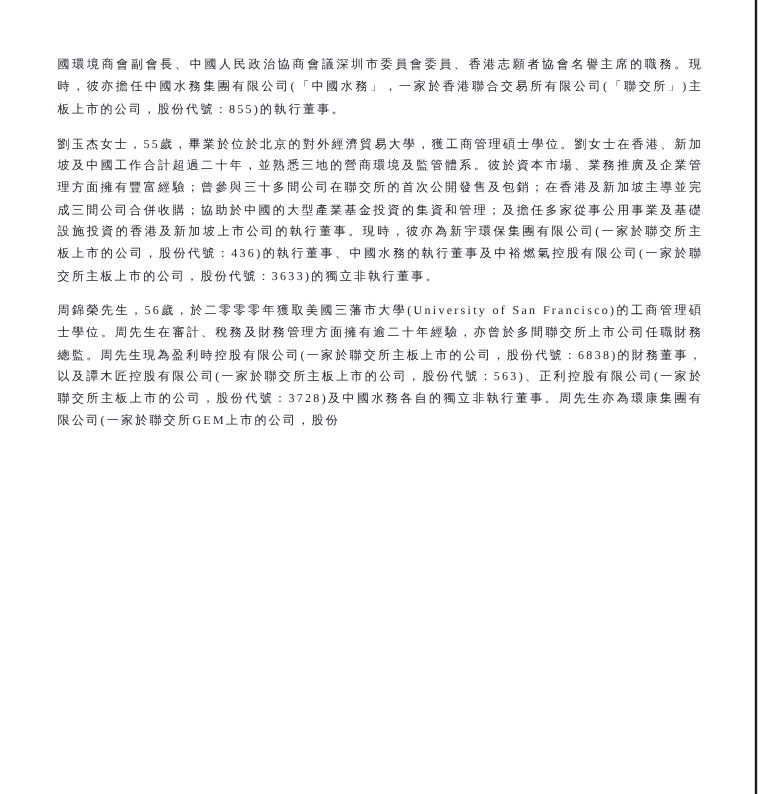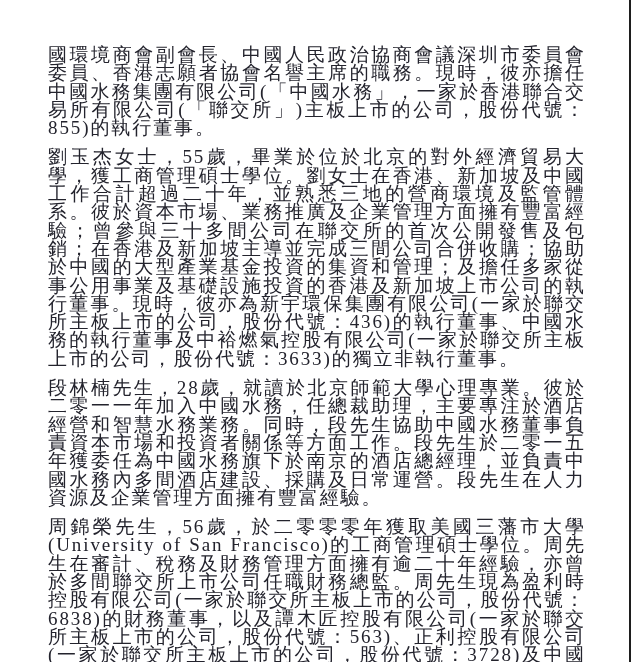--- a/index.html
+++ b/index.html
@@ -27,21 +27,21 @@
     background: var(--bg);
   }
   .text-block {
     position: absolute;
     left: 48px;
     top: 46px;
     width: 538px;
   }
   .para {
     margin: 0 0 11px 0;
-    font-size: 19px;
+    font-size: 10px;
     line-height: 18.3px;
     letter-spacing: 1.9px;
     color: var(--text);
     text-align: justify;
     text-justify: inter-character;
     text-align-last: left;
     word-break: normal;
   }
   .edge-line {
     position: absolute;
@@ -52,17 +52,16 @@
     background: var(--edge);
   }
 </style>
 </head>
 <body>
 
 <div class="page">
   <div class="text-block">
     <p class="para">國環境商會副會長、中國人民政治協商會議深圳市委員會委員、香港志願者協會名譽主席的職務。現時，彼亦擔任中國水務集團有限公司(「中國水務」，一家於香港聯合交易所有限公司(「聯交所」)主板上市的公司，股份代號：855)的執行董事。</p>
     <p class="para">劉玉杰女士，55歲，畢業於位於北京的對外經濟貿易大學，獲工商管理碩士學位。劉女士在香港、新加坡及中國工作合計超過二十年，並熟悉三地的營商環境及監管體系。彼於資本市場、業務推廣及企業管理方面擁有豐富經驗；曾參與三十多間公司在聯交所的首次公開發售及包銷；在香港及新加坡主導並完成三間公司合併收購；協助於中國的大型產業基金投資的集資和管理；及擔任多家從事公用事業及基礎設施投資的香港及新加坡上市公司的執行董事。現時，彼亦為新宇環保集團有限公司(一家於聯交所主板上市的公司，股份代號：436)的執行董事、中國水務的執行董事及中裕燃氣控股有限公司(一家於聯交所主板上市的公司，股份代號：3633)的獨立非執行董事。</p>
-    <p class="para">段林楠先生，28歲，就讀於北京師範大學心理專業。彼於二零一一年加入中國水務，任總裁助理，主要專注於酒店經營和智慧水務業務。同時，段先生協助中國水務董事負責資本市場和投資者關係等方面工作。段先生於二零一五年獲委任為中國水務旗下於南京的酒店總經理，並負責中國水務內多間酒店建設、採購及日常運營。段先生在人力資源及企業管理方面擁有豐富經驗。</p>
     <p class="para">周錦榮先生，56歲，於二零零零年獲取美國三藩市大學(University of San Francisco)的工商管理碩士學位。周先生在審計、稅務及財務管理方面擁有逾二十年經驗，亦曾於多間聯交所上市公司任職財務總監。周先生現為盈利時控股有限公司(一家於聯交所主板上市的公司，股份代號：6838)的財務董事，以及譚木匠控股有限公司(一家於聯交所主板上市的公司，股份代號：563)、正利控股有限公司(一家於聯交所主板上市的公司，股份代號：3728)及中國水務各自的獨立非執行董事。周先生亦為環康集團有限公司(一家於聯交所GEM上市的公司，股份</p>
   </div>
   <div class="edge-line"></div>
 </div>
 
 </body></html>

